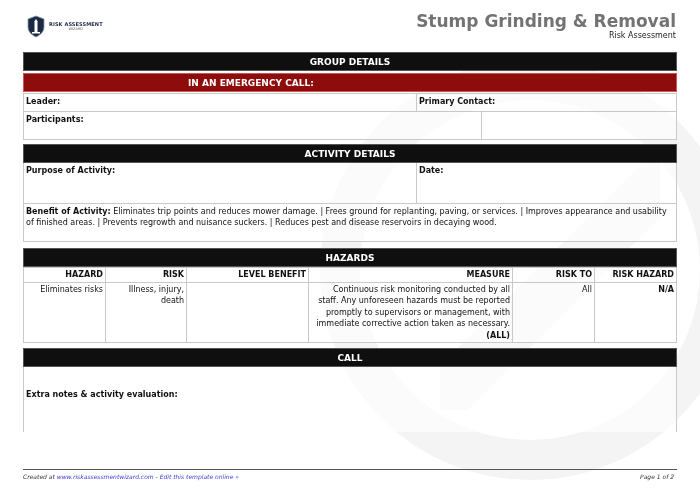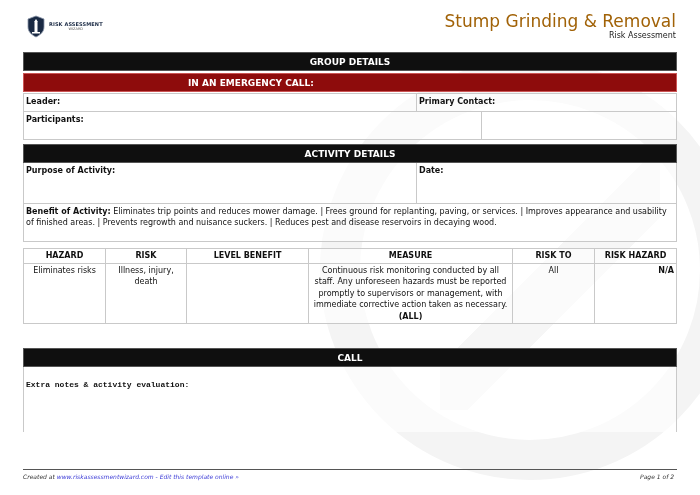--- a/index.html
+++ b/index.html
@@ -17,36 +17,36 @@
     }
     .page { position: absolute; left: 0; top: 0; width: 700px; height: 495px; z-index: 1; }
 
     
     .logo { position: absolute; left: 26px; top: 15px; display: flex; align-items: center; }
     .logo-shield { width: 20px; height: 23px; }
     .logo-text { margin-left: 3px; line-height: 1; }
     .logo-title { font-size: 5px; font-weight: bold; color: #1a2a44; letter-spacing: 0.1px; }
     .logo-sub { font-size: 3.5px; color: #555; text-align: center; margin-top: 1px; }
 
-    .doc-title { position: absolute; right: 24px; top: 11px; font-size: 17px; font-weight: normal; color: #a16207; text-align: right; white-space: nowrap; }
+    .doc-title { position: absolute; right: 24px; top: 11px; font-size: 17px; font-weight: bold; color: #737373; text-align: right; white-space: nowrap; }
     .doc-subtitle { position: absolute; right: 24px; top: 31px; font-size: 8px; color: #222; text-align: right; }
 
     
     .section { position: absolute; left: 23px; width: 654px; }
     .bar-black { background: #0f0f0f; color: #fff; font-size: 9px; font-weight: bold; text-align: center; height: 19px; line-height: 19px; border: 1px solid #555; }
     .bar-red { background: #8e0c0c; color: #fff; font-size: 9px; font-weight: bold; height: 19px; line-height: 19px; margin-top: 2px; padding-left: 164px; border: 1px solid #c55; }
 
     .grid { border: 1px solid #c9c9c9; border-top: none; background: rgba(255,255,255,0.6); }
     .row { display: flex; border-top: 1px solid #c9c9c9; }
     .cell { font-size: 8px; padding: 2px 2px; line-height: 11px; }
     .cell + .cell { border-left: 1px solid #c9c9c9; }
     .label { font-weight: bold; }
 
     table.hz { width: 100%; border-collapse: collapse; font-size: 8px; background: rgba(255,255,255,0.6); }
-    table.hz th, table.hz td { border: 1px solid #c9c9c9; text-align: center; vertical-align: top; padding: 1px 2px; line-height: 11.5px; }
+    table.hz th, table.hz td { border: 1px solid #c9c9c9; text-align: right; vertical-align: top; padding: 1px 2px; line-height: 11.5px; }
     table.hz th { font-weight: bold; height: 14px; }
     table.hz td.center { text-align: right; font-weight: bold; }
 
     .footer-line { position: absolute; left: 23px; top: 469px; width: 654px; height: 1px; background: #555; }
     .footer-left { position: absolute; left: 23px; top: 473px; font-size: 6px; font-style: italic; color: #333; }
     .footer-left .link { color: #3b3bd6; }
     .footer-right { position: absolute; right: 26px; top: 473px; font-size: 6px; font-style: italic; color: #333; }
   </style>
 </head>
 <body>
@@ -96,20 +96,21 @@
         <div class="cell label" style="flex:1;"><span>Primary Contact:</span></div>
       </div>
       <div class="row" style="height:28px;">
         <div class="cell label" style="width:457px;"><span>Participants:</span></div>
         <div class="cell" style="flex:1;"></div>
       </div>
     </div>
   </div>
 
   <div class="section" style="top:248px;">
+    <div class="bar-black">HAZARDS</div>
     <table class="hz">
       <colgroup>
         <col style="width:82px">
           <col style="width:81px">
           <col style="width:122px">
           <col style="width:204px">
           <col style="width:82px">
           <col>
       </colgroup>
       <thead>
@@ -131,21 +132,21 @@
           <td>All</td>
           <td class="center">N/A</td>
         </tr>
       </tbody>
     </table>
   </div>
 
   <div class="section" style="top:348px;">
     <div class="bar-black">CALL</div>
     <div class="grid" style="height:65px; border-bottom:none;">
-      <div class="cell label" style="padding-top:12px;font-family:Liberation Mono, monospace;"><span>Extra notes &amp; activity evaluation:</span></div>
+      <div class="cell label" style="padding-top:22px;"><span>Extra notes &amp; activity evaluation:</span></div>
     </div>
   </div>
 
   <div class="footer-line"></div>
   <div class="footer-left">
     <span>Created at </span><span class="link">www.riskassessmentwizard.com - Edit this template online »</span>
   </div>
   <div class="footer-right">Page 1 of 2</div>
 </div>
 

